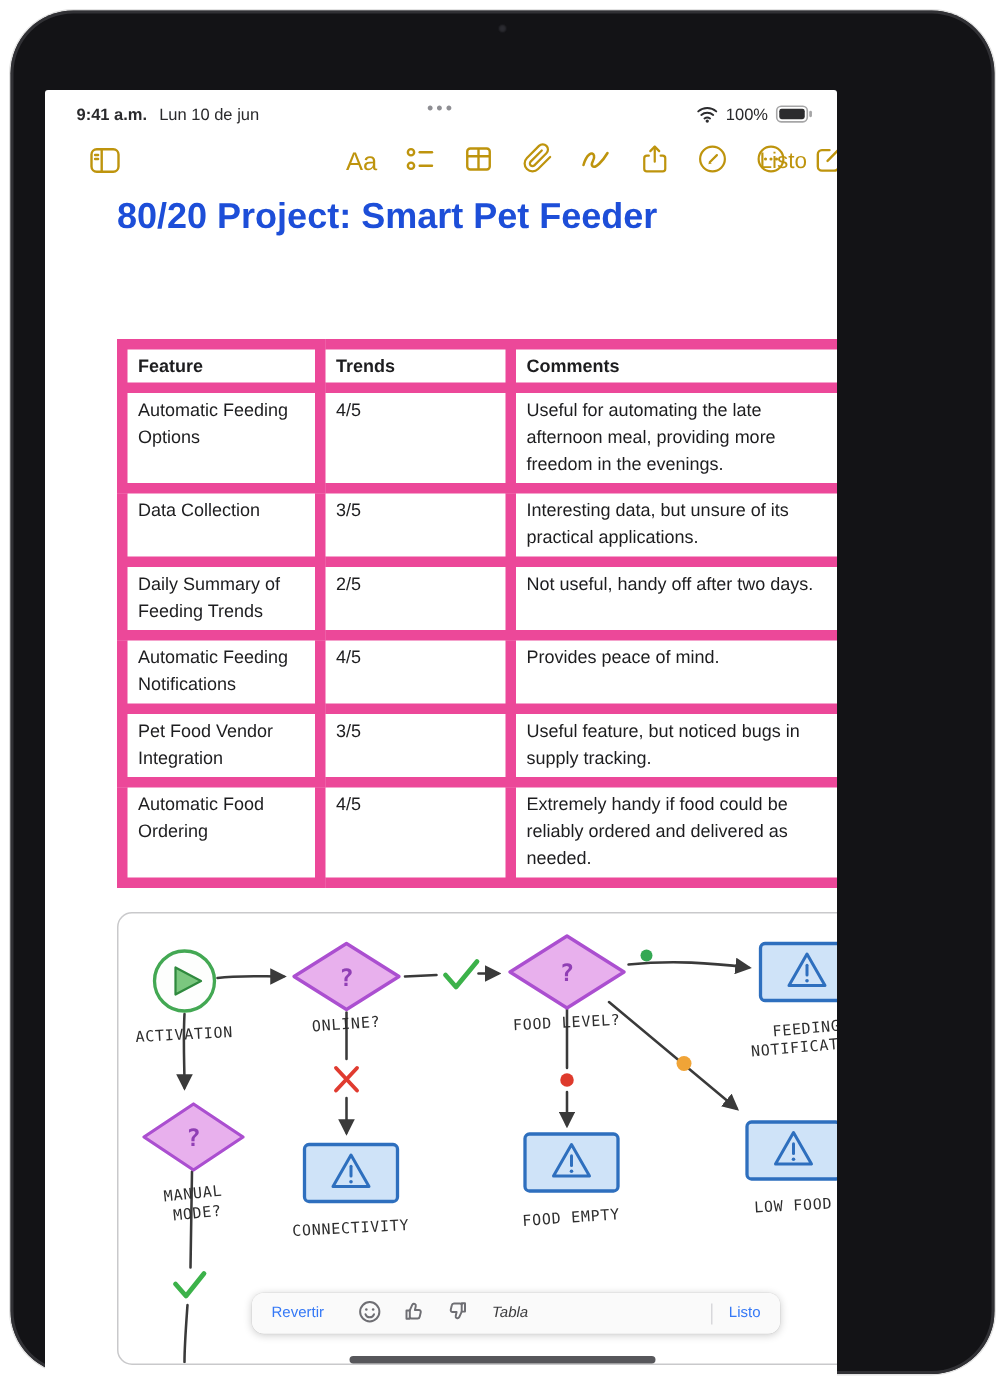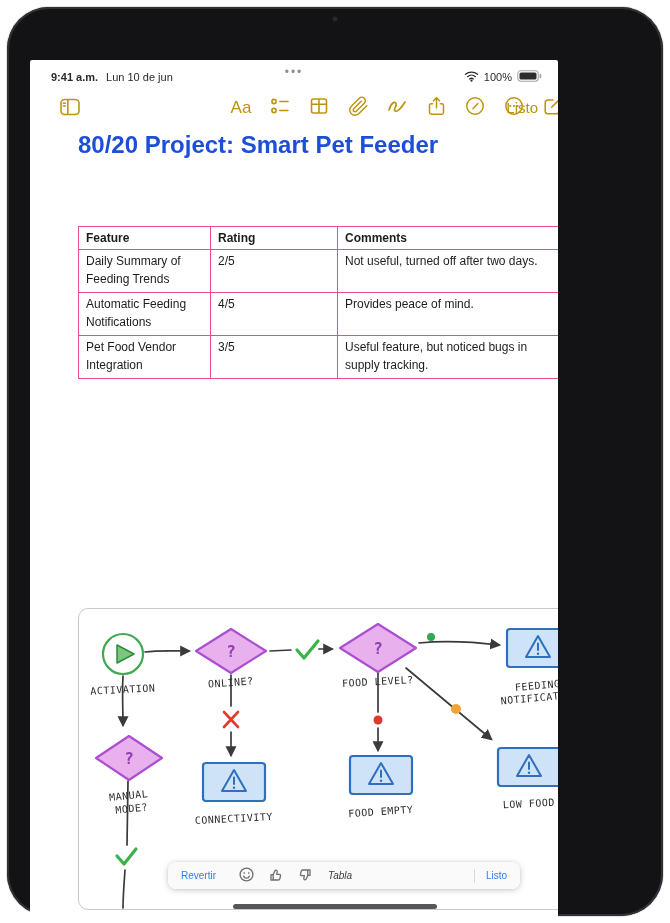--- a/index.html
+++ b/index.html
@@ -34,21 +34,21 @@
   .tb-center .btn{width:26px;height:28px;}
   .aa{font-size:17px;font-weight:400;color:#BE940D;}
   .tb-done{position:absolute;right:20px;top:9px;font-size:15px;font-weight:500;color:#BE940D;}
 
   
   .note-title{position:absolute;left:48px;top:71px;font-size:24px;font-weight:700;color:#1d4ed8;margin:0;}
   .note-subtitle{position:absolute;left:48px;top:120px;font-size:13px;font-weight:700;color:#2c2c2e;margin:0;}
 
   .note-table{position:absolute;left:48px;top:166px;width:490px;border-collapse:collapse;
               table-layout:fixed;font-size:12px;color:#1d1d1f;}
-  .note-table th,.note-table td{border:1px solid #ec4899;vertical-align:top;text-align:left;
+  .note-table th,.note-table td{border:7px solid #ec4899;vertical-align:top;text-align:left;
               padding:2px 7px 4px;line-height:1.5;}
   .note-table th{font-weight:700;padding:2px 7px;}
 
   
   .sketch{position:absolute;left:48px;top:548px;width:514px;height:300px;border:1px solid #c9c9cb;
           border-radius:10px;overflow:hidden;background:#fff;}
   .sketch svg{display:block;}
   .fcl{font-family:"DejaVu Sans Mono",monospace;font-size:10px;fill:#2e2e2e;text-anchor:middle;letter-spacing:.5px;}
   .fcq{font-family:"DejaVu Sans Mono",monospace;font-size:16px;font-weight:bold;fill:#903FB5;text-anchor:middle;}
 
@@ -192,39 +192,54 @@
 
     <table class="note-table">
       <colgroup>
           <col style="width:132px">
           <col style="width:127px">
           <col style="width:231px">
         </colgroup>
       <thead>
         <tr>
           <th>Feature</th>
-          <th>Rating</th>
+          <th>Trends</th>
           <th>Comments</th>
         </tr>
       </thead>
       <tbody>
         <tr>
+          <td>Automatic Feeding Options</td>
+          <td>4/5</td>
+          <td>Useful for automating the late afternoon meal, providing more freedom in the evenings.</td>
+        </tr>
+        <tr>
+          <td>Data Collection</td>
+          <td>3/5</td>
+          <td>Interesting data, but unsure of its practical applications.</td>
+        </tr>
+        <tr>
           <td>Daily Summary of Feeding Trends</td>
           <td>2/5</td>
-          <td>Not useful, turned off after two days.</td>
+          <td>Not useful, handy off after two days.</td>
         </tr>
         <tr>
           <td>Automatic Feeding Notifications</td>
           <td>4/5</td>
           <td>Provides peace of mind.</td>
         </tr>
         <tr>
           <td>Pet Food Vendor Integration</td>
           <td>3/5</td>
           <td>Useful feature, but noticed bugs in supply tracking.</td>
+        </tr>
+        <tr>
+          <td>Automatic Food Ordering</td>
+          <td>4/5</td>
+          <td>Extremely handy if food could be reliably ordered and delivered as needed.</td>
         </tr>
       </tbody>
     </table>
 
     <div class="sketch">
       <svg width="514" height="300" viewBox="0 0 514 300">
         <defs>
           <marker id="arr" viewBox="0 0 10 10" refX="8" refY="5" markerWidth="6.5" markerHeight="6.5" orient="auto-start-reverse">
             <path d="M0 0 L10 5 L0 10 z" fill="#3a3a3a"></path>
           </marker>

